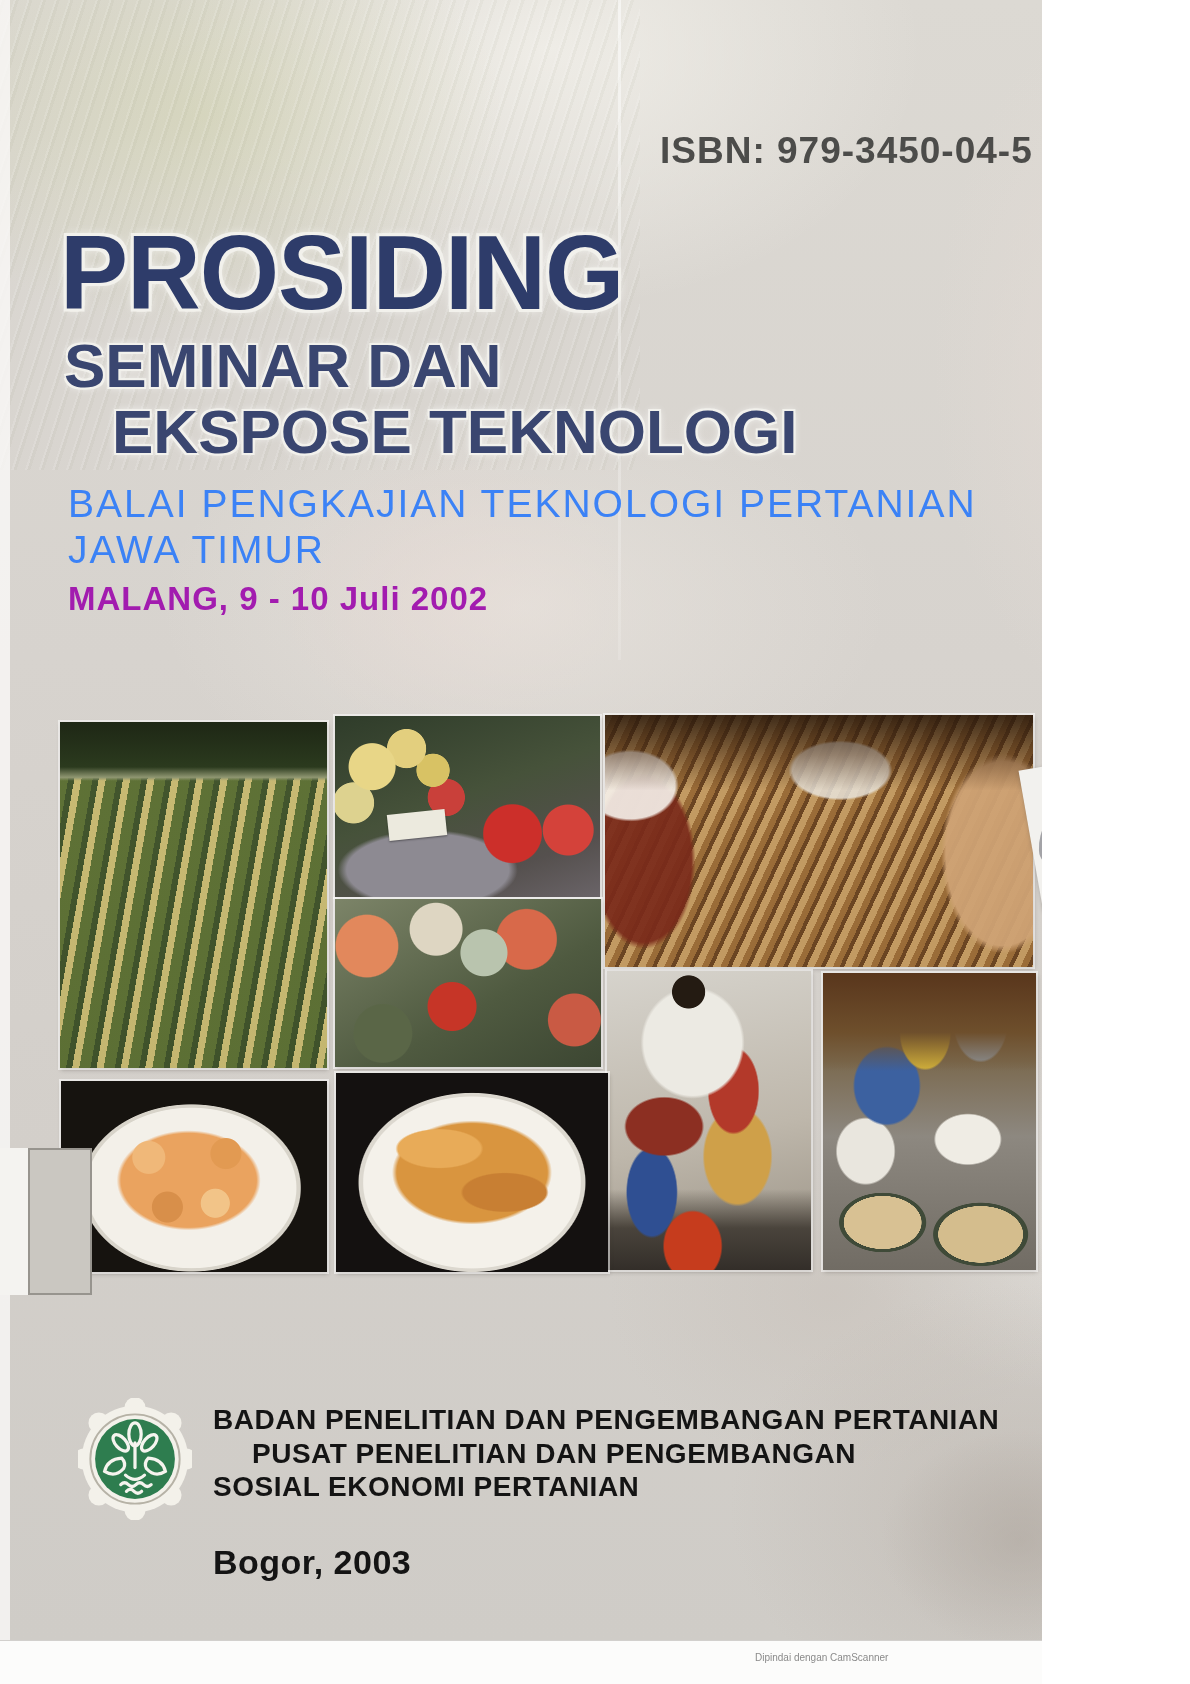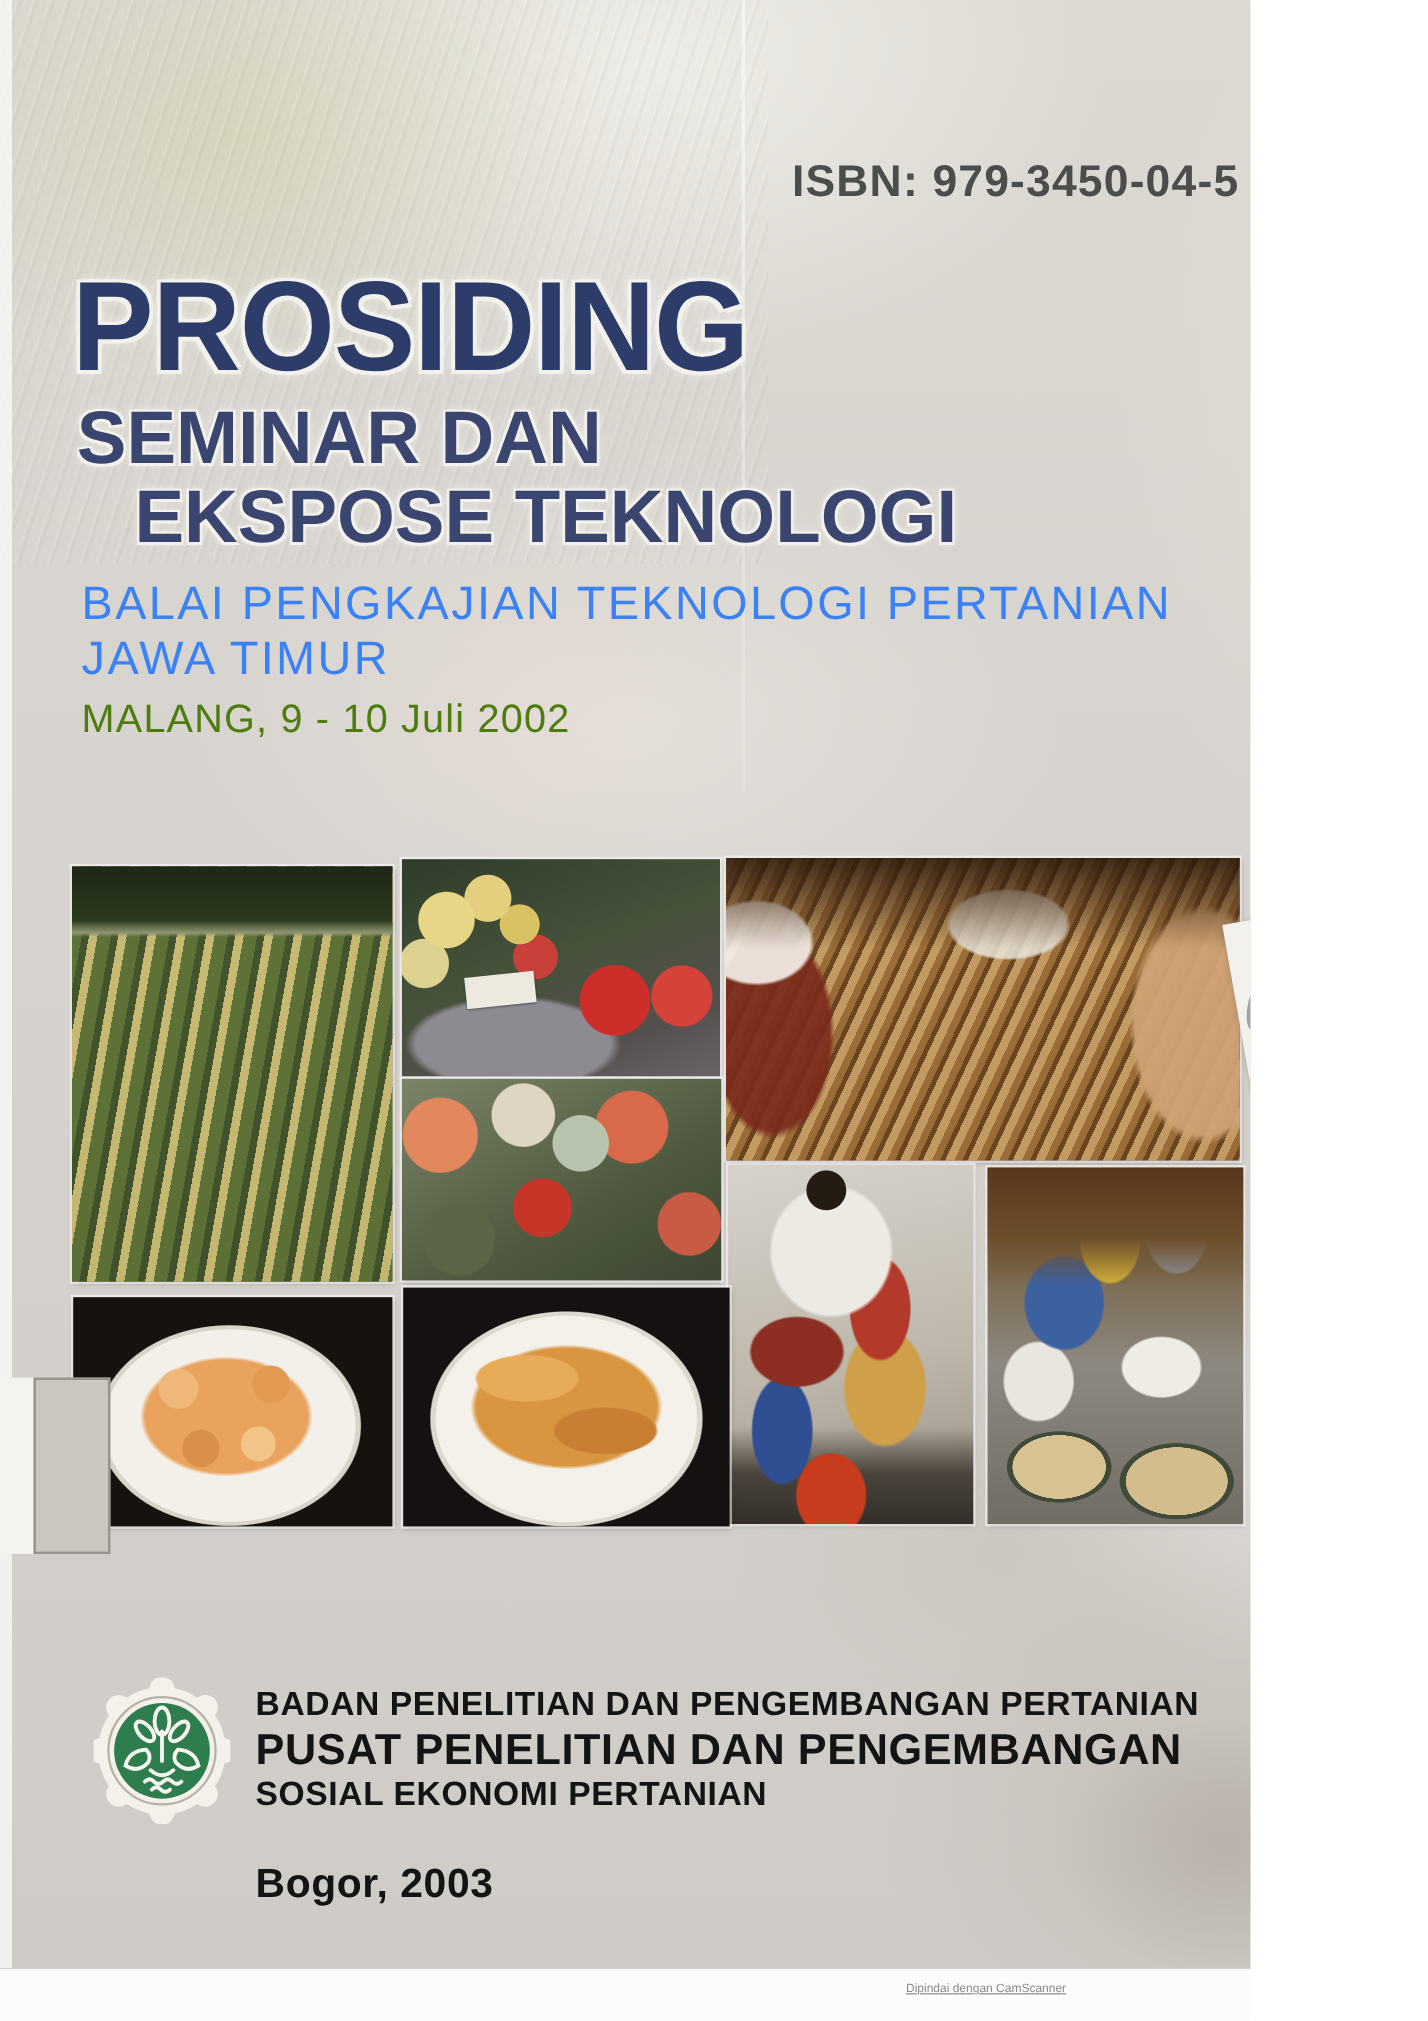--- a/index.html
+++ b/index.html
@@ -38,22 +38,22 @@
         text-shadow:-3px -3px 0 #f2f1ec,3px -3px 0 #f2f1ec,-3px 3px 0 #f2f1ec,3px 3px 0 #f2f1ec,
                     0 0 10px rgba(255,255,255,.9);}
   .subtitle{position:absolute;left:64px;font-size:62px;font-weight:900;color:#3a4670;
         letter-spacing:0;
         text-shadow:-2px -2px 0 #f2f1ec,2px -2px 0 #f2f1ec,-2px 2px 0 #f2f1ec,2px 2px 0 #f2f1ec,
                     0 0 8px rgba(255,255,255,.85);}
   #subtitle1{top:330px;} #subtitle2{top:396px;margin-left:48px;}
   .inst{position:absolute;left:68px;font-weight:400;color:#3b82f6;}
   #inst1{top:482px;font-size:39px;letter-spacing:2px;}
   #inst2{top:528px;font-size:39px;letter-spacing:2px;}
-  #event-line{position:absolute;left:68px;top:580px;font-size:33px;font-weight:400;
-        color:#4d7c0f;letter-spacing:1px;}
+  #event-line{position:absolute;left:68px;top:580px;font-size:33px;font-weight:700;
+        color:#a21caf;letter-spacing:1px;}
 
   
   .photo{position:absolute;box-shadow:0 0 0 2px rgba(255,255,255,.55),1px 2px 4px rgba(60,55,50,.35);}
   #photo-field{left:60px;top:722px;width:267px;height:346px;
     background:
       linear-gradient(to bottom,#1e2715 0%,#2b3a1e 13%,#8f9671 16%,rgba(0,0,0,0) 17%),
       repeating-linear-gradient(100deg, rgba(214,196,122,.85) 0 7px, rgba(92,112,52,.9) 7px 18px,
         rgba(58,78,40,.85) 18px 24px),
       linear-gradient(to bottom,#76804a,#5c6838);}
   #photo-tomato-a{left:335px;top:716px;width:265px;height:181px;
@@ -135,28 +135,28 @@
       transform:skewX(-10deg) rotate(-4deg);font-weight:400;}
   #spine-white{position:absolute;left:0;top:1148px;width:28px;height:147px;background:#f4f3f0;}
   #spine-gray{position:absolute;left:28px;top:1148px;width:64px;height:147px;
       background:#cac7c1;border:2px solid #97948e;box-sizing:border-box;}
 
   
   #logo-wrap{position:absolute;left:78px;top:1398px;width:114px;height:122px;}
   #publisher{position:absolute;left:213px;top:1406px;color:#141414;line-height:1.0;}
   #publisher .pline{font-weight:900;letter-spacing:.5px;}
   #pub1{font-size:28px;margin-bottom:6px;}
-  #pub2{font-size:36px;margin-bottom:5px;}
+  #pub2{font-size:28px;margin-bottom:5px;margin-left:39px;}
   #pub3{font-size:28px;}
   #pub4{font-size:34px;font-weight:900;margin-top:44px;}
 
   
   #scan-strip{position:absolute;left:0;top:1640px;width:1190px;height:44px;
       background:#fcfcfb;border-top:1px solid #d2d0cd;}
-  #watermark{position:absolute;left:755px;top:1652px;font-size:10px;color:#8a8a8a;text-decoration:underline;}
+  #watermark{position:absolute;left:755px;top:1652px;font-size:10px;color:#8a8a8a;}
 </style>
 </head>
 <body>
 
 <div id="page">
 
   <div id="cover-bg"></div>
   <div class="grass-streaks"></div>
   <div class="crease"></div>
   <div class="edge-left"></div>

